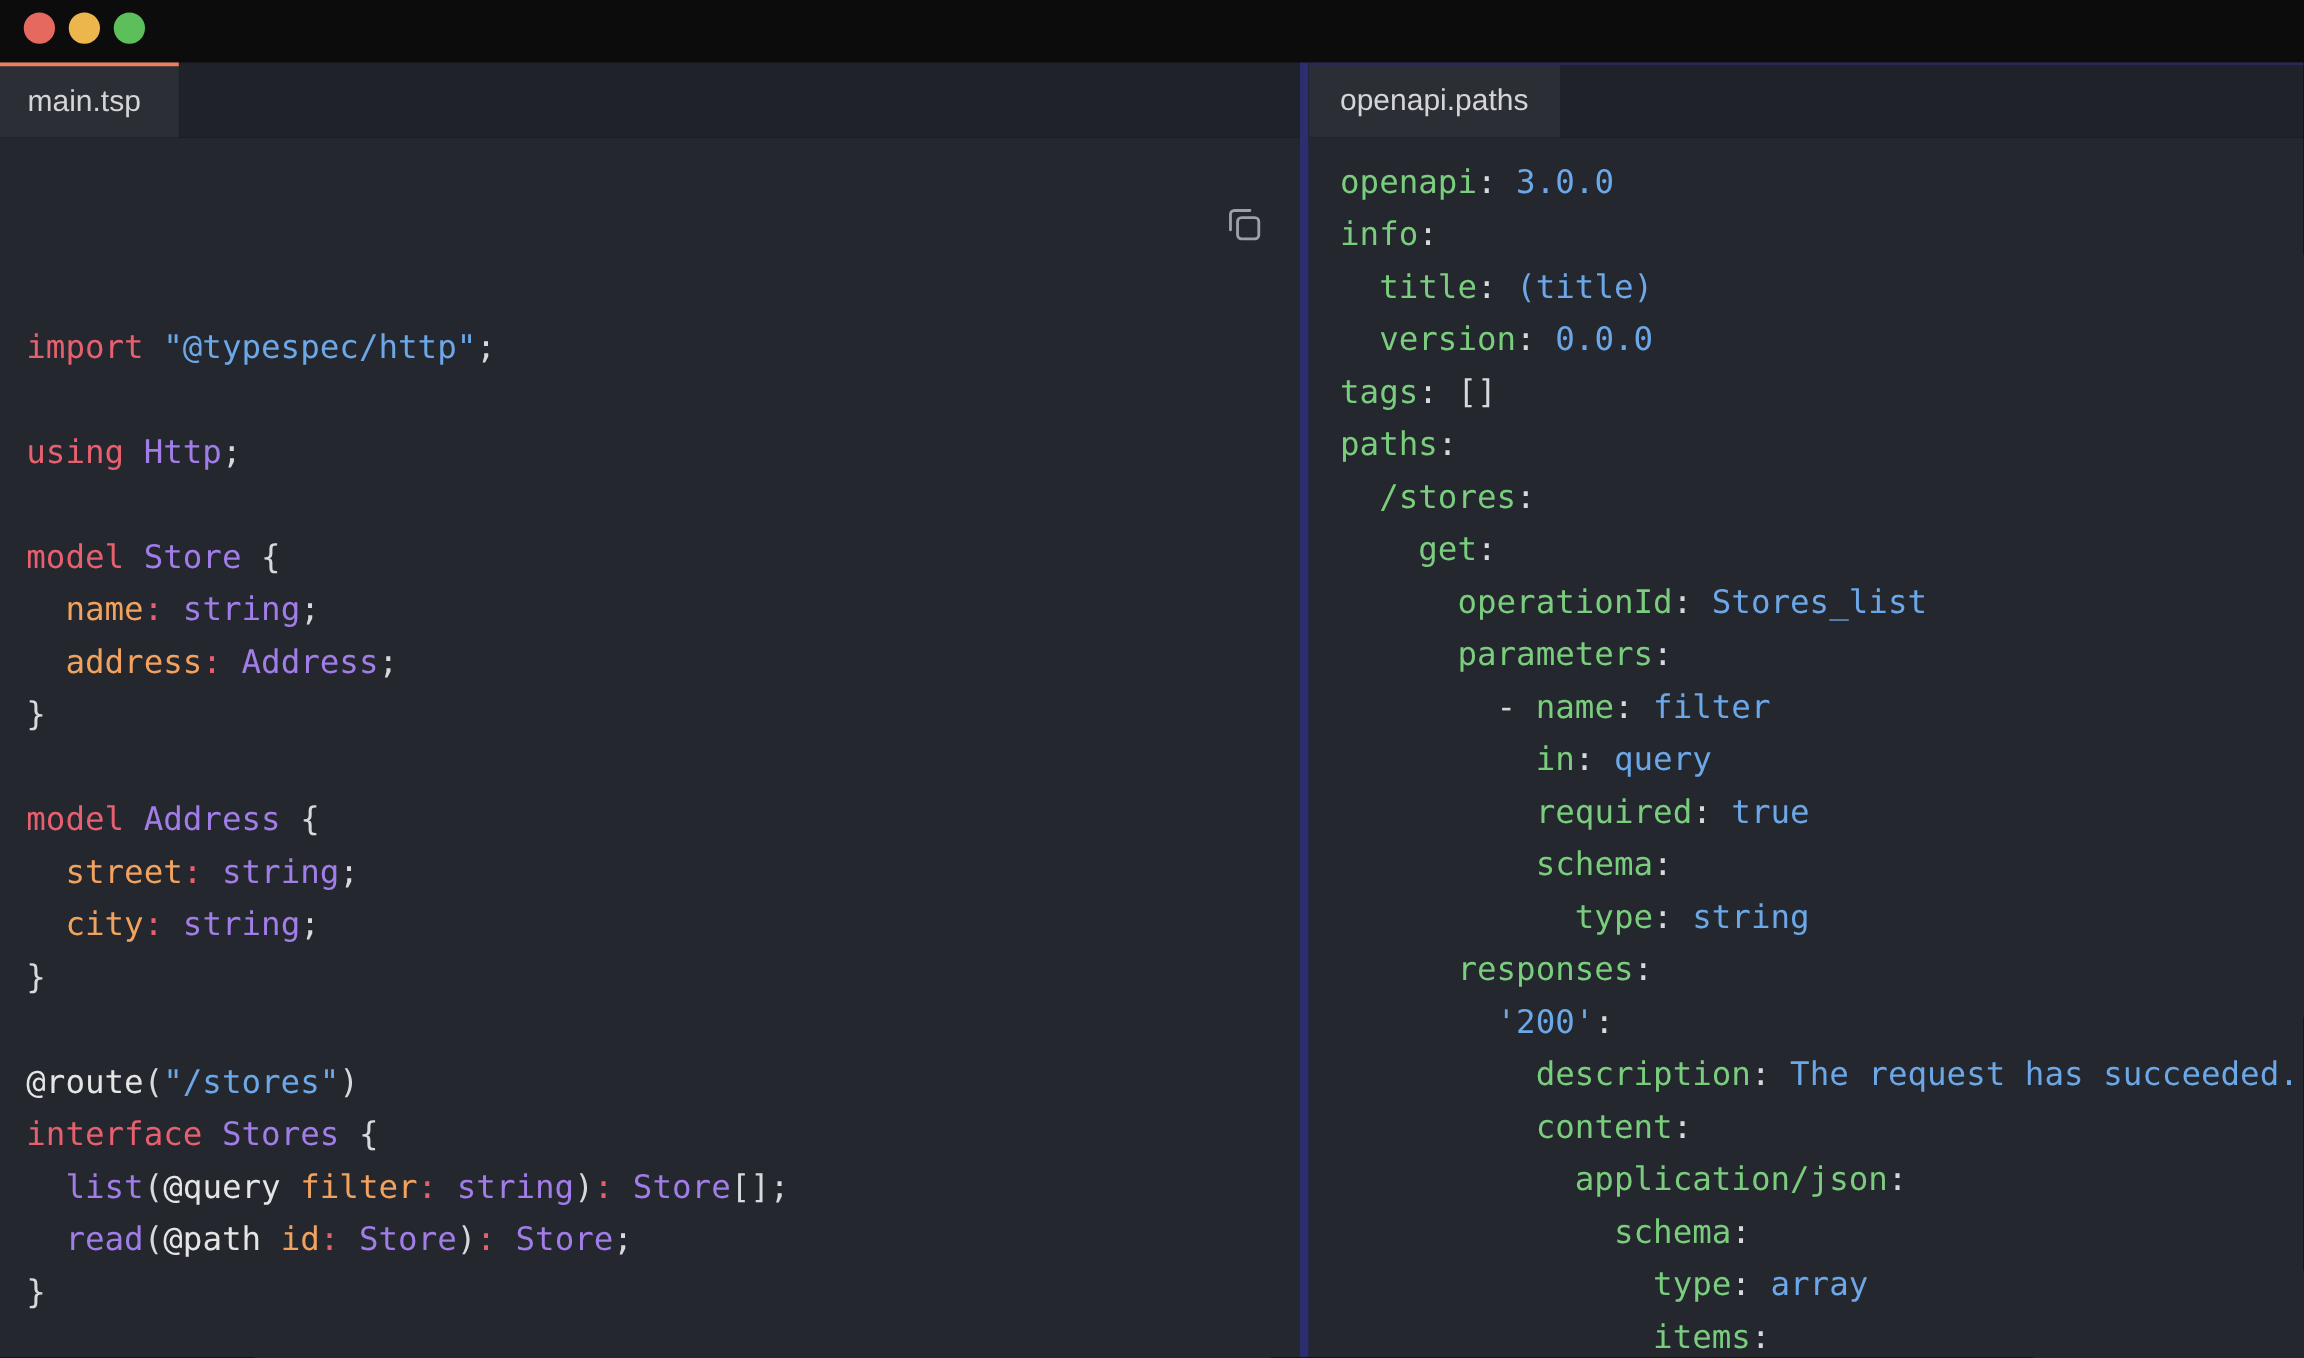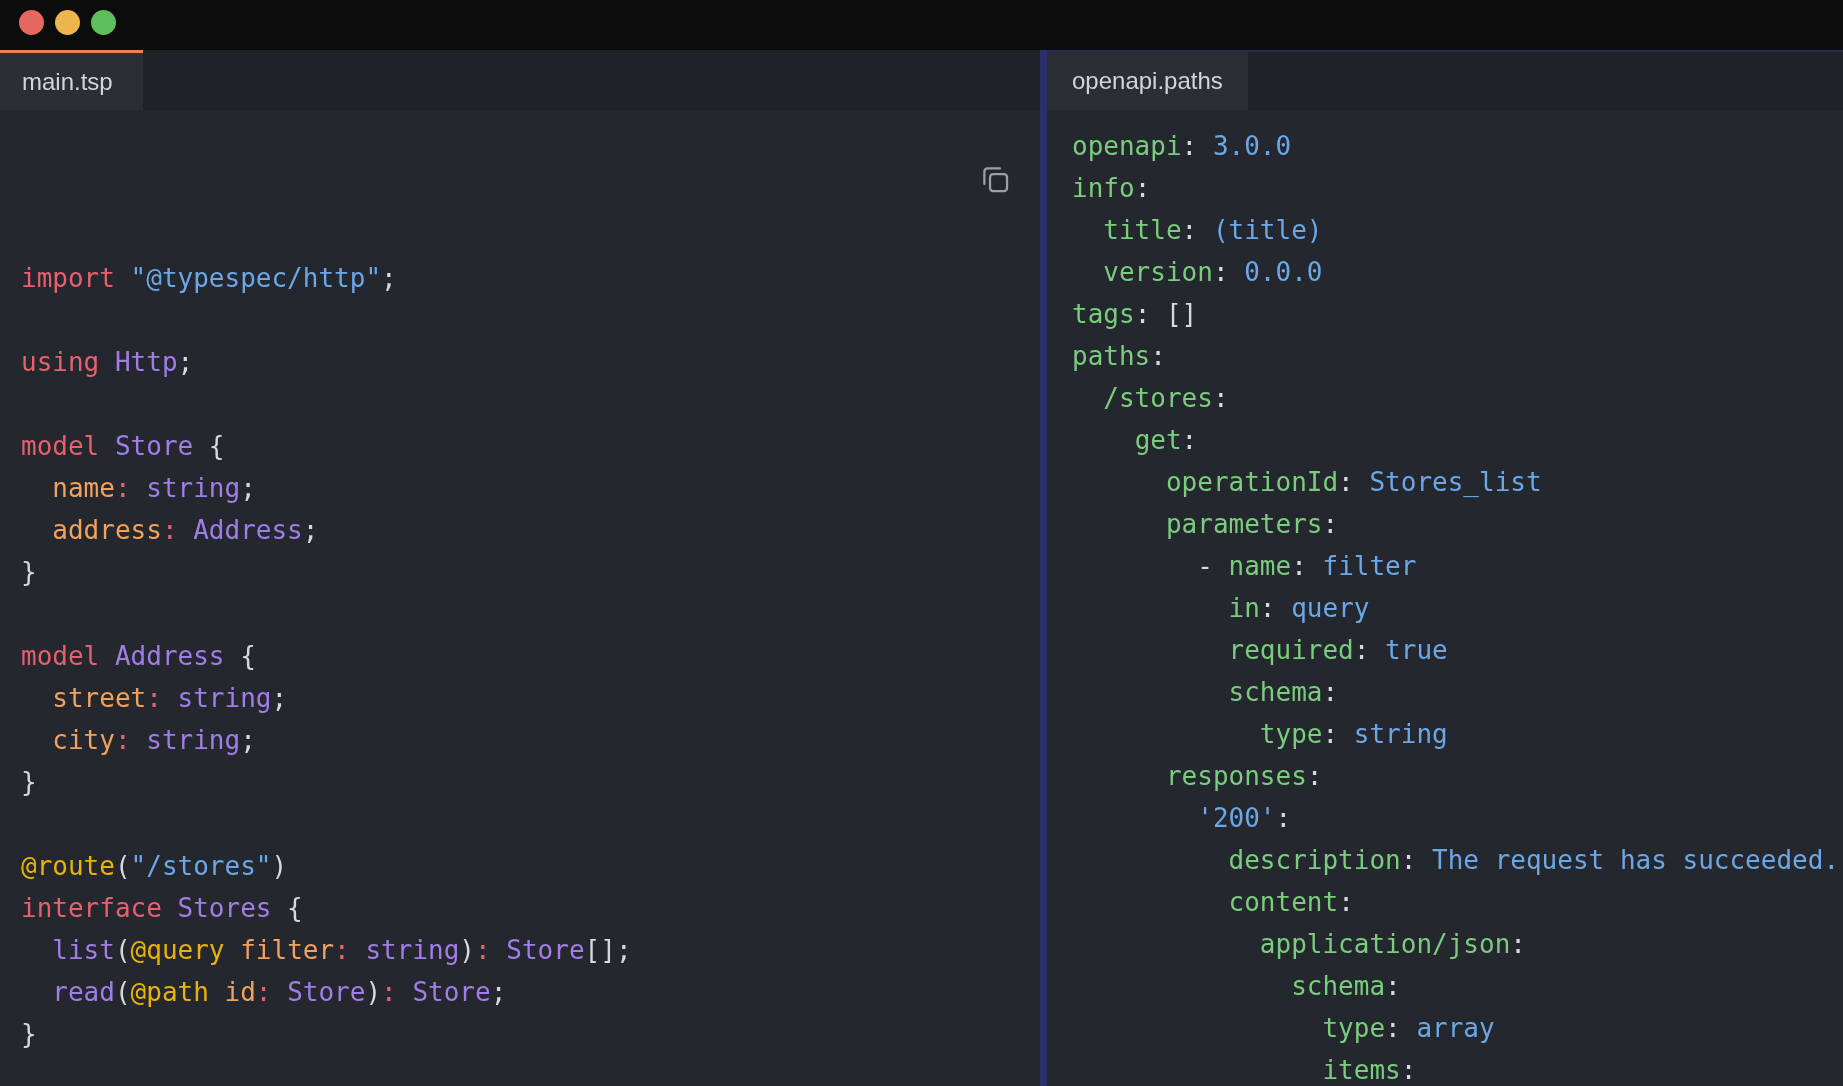--- a/index.html
+++ b/index.html
@@ -57,21 +57,21 @@
   }
   .code.left-code{padding:21px 0 0 21px;}
   .code.right-code{padding:15px 0 0 25px;}
   .code-line{height:42px;}
   
   .tk-kw{color:#e7606f;text-align:right;}
   .tk-type{color:#a17de8;}
   .tk-prop{color:#f0a25e;}
   .tk-str{color:#6ca7e8;}
   .tk-val{color:#6ca7e8;}
-  .tk-dec{color:#eab308;}
+  .tk-dec{color:#e5e5e5;}
   .tk-key{color:#79cd7d;}
   .tk-p{color:#d6d9de;}
   
   .copy-btn{
     position:absolute;top:22px;right:26px;
     width:36px;height:38px;
     background:transparent;border:none;padding:0;margin:0;
     color:#9ba1a8;cursor:pointer;
   }
   .copy-btn svg{width:34px;height:34px;display:block;}

